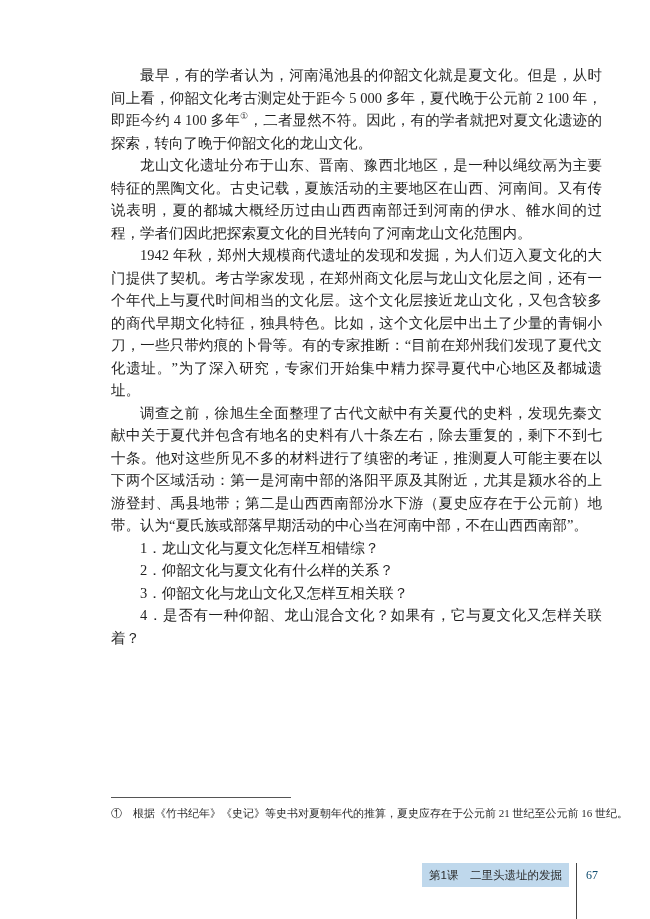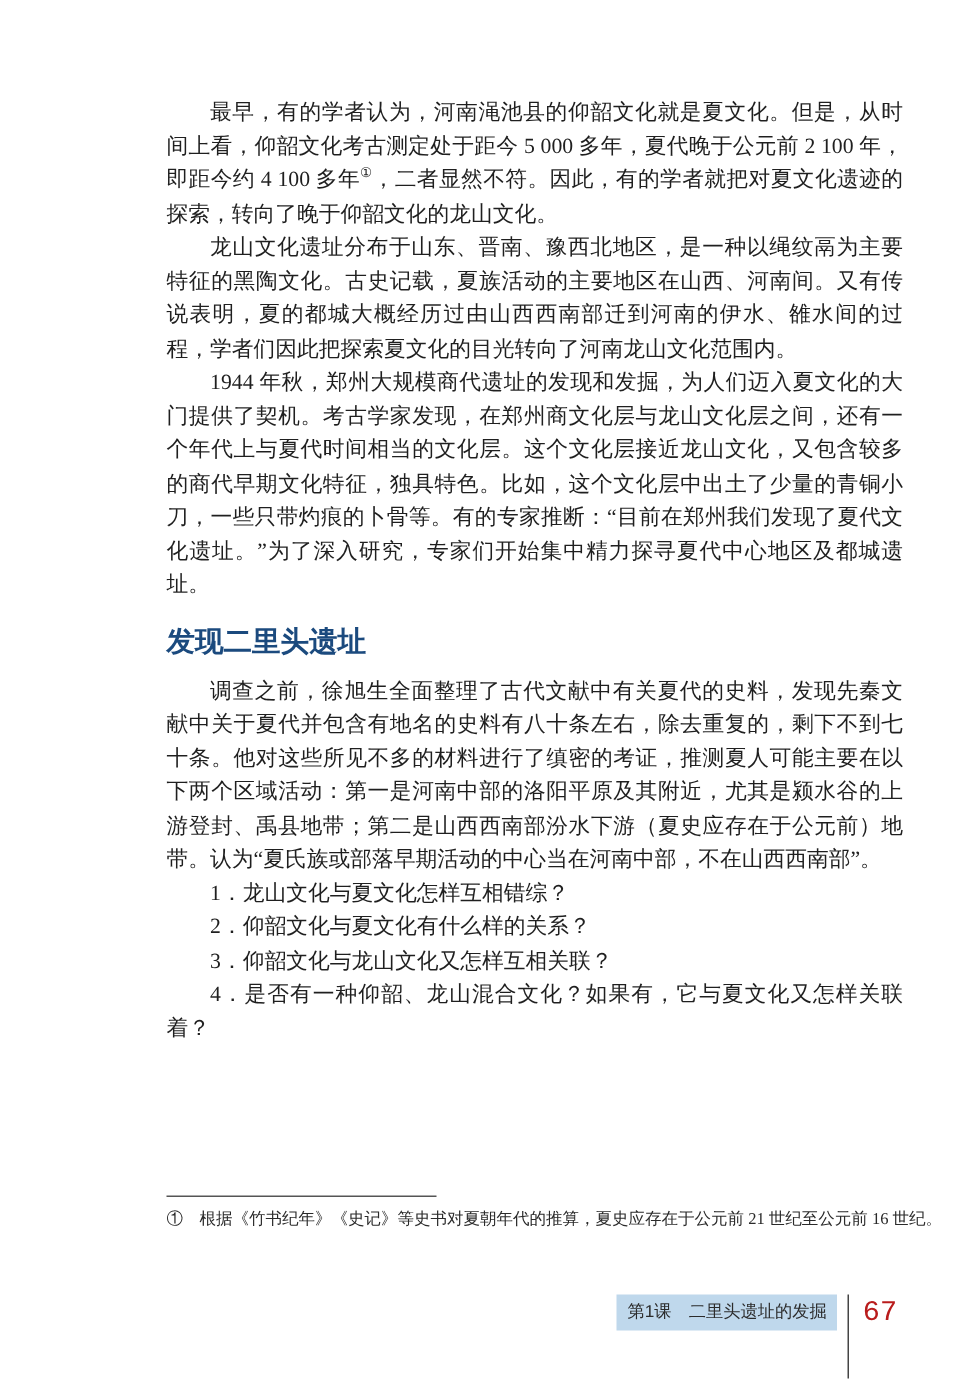--- a/index.html
+++ b/index.html
@@ -76,41 +76,40 @@
     white-space: nowrap;
     font-family: "Liberation Sans", "DejaVu Sans", sans-serif;
     text-align: right;
   }
   .footer-vrule {
     width: 1px; height: 56px;
     background: #444;
     margin-left: 7px;
   }
   .page-num {
-    font-size: 19px;
+    font-size: 12px;
     line-height: 24px;
     padding-left: 9px;
-    color: #b91c1c;
-    font-family: Liberation Mono, monospace;
+    color: #0c4a6e;
+    font-family: Liberation Serif, serif;
   }
 </style>
 </head>
 <body>
 
 <div class="page">
 
   <main class="content">
 
     <p class="para"><span>最早，有的学者认为，河南渑池县的仰韶文化就是夏文化。但是，从时间上看，仰韶文化考古测定处于距今 5 000 多年，夏代晚于公元前 2 100 年，即距今约 4 100 多年</span><sup class="fn-ref">①</sup><span>，二者显然不符。因此，有的学者就把对夏文化遗迹的探索，转向了晚于仰韶文化的龙山文化。</span></p>
 
     <p class="para">龙山文化遗址分布于山东、晋南、豫西北地区，是一种以绳纹鬲为主要特征的黑陶文化。古史记载，夏族活动的主要地区在山西、河南间。又有传说表明，夏的都城大概经历过由山西西南部迁到河南的伊水、雒水间的过程，学者们因此把探索夏文化的目光转向了河南龙山文化范围内。</p>
 
-    <p class="para">1944 年秋，郑州大规模商代遗址的发现和发掘，为人们迈入夏文化的大门提供了契机。考古学家发现，在郑州商文化层与龙山文化层之间，还有一个年代上与夏代时间相当的文化层。这个文化层接近龙山文化，又包含较多的商代早期文化特征，独具特色。比如，这个文化层中出土了少量的青铜小刀，一些只带灼痕的卜骨等。有的专家推断：“目前在郑州我们发现了夏代文化遗址。”为了深入研究，专家们开始集中精力探寻夏代中心地区及都城遗址。</p>
+    <p class="para">1942 年秋，郑州大规模商代遗址的发现和发掘，为人们迈入夏文化的大门提供了契机。考古学家发现，在郑州商文化层与龙山文化层之间，还有一个年代上与夏代时间相当的文化层。这个文化层接近龙山文化，又包含较多的商代早期文化特征，独具特色。比如，这个文化层中出土了少量的青铜小刀，一些只带灼痕的卜骨等。有的专家推断：“目前在郑州我们发现了夏代文化遗址。”为了深入研究，专家们开始集中精力探寻夏代中心地区及都城遗址。</p>
 
-    <h2 class="section-heading">发现二里头遗址</h2>
 
 
     <p class="para">调查之前，徐旭生全面整理了古代文献中有关夏代的史料，发现先秦文献中关于夏代并包含有地名的史料有八十条左右，除去重复的，剩下不到七十条。他对这些所见不多的材料进行了缜密的考证，推测夏人可能主要在以下两个区域活动：第一是河南中部的洛阳平原及其附近，尤其是颍水谷的上游登封、禹县地带；第二是山西西南部汾水下游（夏史应存在于公元前）地带。认为“夏氏族或部落早期活动的中心当在河南中部，不在山西西南部”。</p>
 
 
     <div class="questions">
       <div class="question-item">1．龙山文化与夏文化怎样互相错综？</div>
       <div class="question-item">2．仰韶文化与夏文化有什么样的关系？</div>
       <div class="question-item">3．仰韶文化与龙山文化又怎样互相关联？</div>
       <div class="question-item">4．是否有一种仰韶、龙山混合文化？如果有，它与夏文化又怎样关联着？</div>

